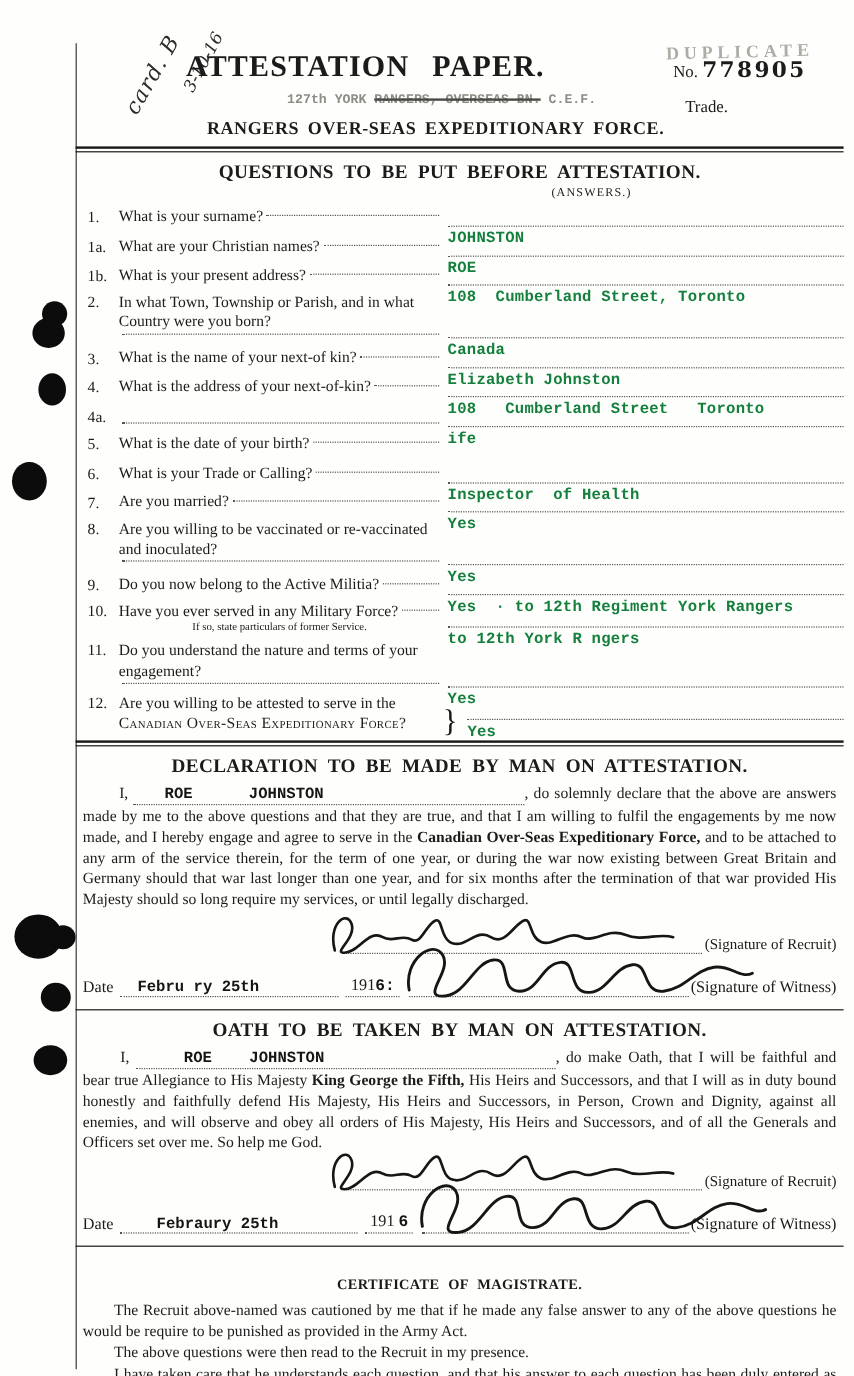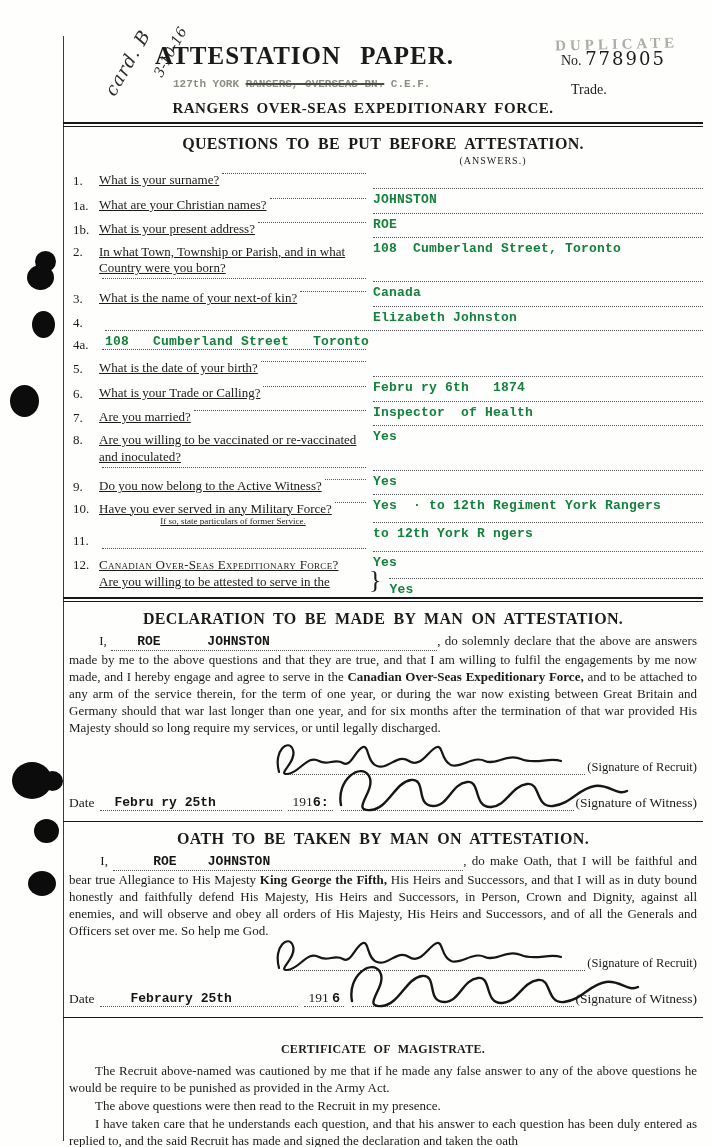--- a/index.html
+++ b/index.html
@@ -12,48 +12,48 @@
   .content{position:absolute;left:63px;top:0;width:640px;}
 
   
   .header{position:relative;height:122px;}
   .hand-note{position:absolute;font-style:italic;font-size:17px;color:#2c2c2c;
     font-family:"DejaVu Serif",serif;}
   .note1{left:28px;top:52px;transform:rotate(-60deg);letter-spacing:1px;font-size:18px;}
   .note2{left:80px;top:44px;transform:rotate(-62deg);font-size:14px;}
   .title{position:absolute;left:92px;top:42px;width:420px;
     font-size:25px;font-weight:700;letter-spacing:1px;word-spacing:12px;}
-  .unit-stamp{position:absolute;left:110px;top:78px;width:390px;text-align:left;
+  .unit-stamp{position:absolute;left:110px;top:78px;width:390px;text-align:center;
     font-family:"Liberation Mono","DejaVu Sans Mono",monospace;font-size:11px;
     color:#8d8d85;font-weight:700;white-space:pre;}
   .unit-stamp .struck{text-decoration:line-through;text-decoration-thickness:2px;text-decoration-color:#4a4a45;}
   .subtitle{position:absolute;left:60px;top:100px;width:480px;text-align:center;
     font-size:15px;font-weight:700;letter-spacing:0.5px;word-spacing:3px;}
   .no-block{position:absolute;left:498px;top:48px;font-size:14px;}
-  .serial{font-size:18px;font-weight:400;letter-spacing:2px;font-family:"DejaVu Serif",serif;text-align:right;}
+  .serial{font-size:18px;font-weight:700;letter-spacing:2px;font-family:"DejaVu Serif",serif;text-align:right;}
   .dup-stamp{position:absolute;left:492px;top:36px;font-size:15px;font-weight:700;
     letter-spacing:4px;color:#92928a;opacity:.75;transform:rotate(-1.5deg);}
   .folio{position:absolute;left:508px;top:82px;font-size:14px;}
 
   
   .rule2{border-top:2.5px solid #181818;border-bottom:1.2px solid #181818;height:2px;}
   .rule1{border-top:1.6px solid #181818;height:0;}
 
   
   .sec-h{text-align:center;font-weight:700;font-size:16px;letter-spacing:0.3px;
     word-spacing:4px;margin-top:8px;}
   .answers-label{margin:2px 0 4px 330px;width:200px;text-align:center;
     font-size:10px;letter-spacing:1px;}
 
   
   .qlist{margin-top:2px;}
   .qrow{display:flex;align-items:flex-end;padding-left:10px;margin-bottom:5.5px;}
   .qnum{flex:0 0 26px;font-size:13px;}
-  .qbody{flex:0 0 268px;display:flex;flex-wrap:wrap;align-items:flex-start;
-    font-size:13px;line-height:1.3;text-decoration:underline;}
+  .qbody{flex:0 0 268px;display:flex;flex-wrap:wrap;align-items:center;
+    font-size:13px;line-height:1.3;}
   .leader{flex:1 1 6px;border-bottom:1px dotted #555;height:1px;margin:0 1px 3px 3px;min-width:4px;}
   .qnote{flex-basis:100%;font-size:9px;line-height:1.1;text-align:center;}
   .answer{flex:1 1 auto;border-bottom:1px dotted #555;margin-left:6px;padding-bottom:0;}
   .ans-text{font-family:"Liberation Mono","DejaVu Sans Mono",monospace;font-size:13px;
     font-weight:700;white-space:pre;letter-spacing:0.2px;position:relative;top:19px;color:#15803d;}
   .smallcaps{font-variant:small-caps;letter-spacing:0.3px;}
   .brace{font-size:26px;font-weight:400;line-height:0.8;margin:0 2px;flex:0 0 auto;}
   .align-top{align-self:flex-start;margin-top:3px;}
 
   
@@ -158,37 +158,41 @@
       <span class="qnum">3.</span>
       <span class="qbody">
           <span class="qtext">What is the name of your next-of kin?</span>
           <span class="leader"></span>
         </span>
       <span class="answer"><span class="ans-text">Elizabeth Johnston</span></span>
     </div>
 
     <div class="qrow">
       <span class="qnum">4.</span>
+      <span class="qbody">
+          <span class="qtext">What is the address of your next-of-kin?</span>
+          <span class="leader"></span>
+        </span>
       <span class="answer"><span class="ans-text">108   Cumberland Street   Toronto</span></span>
     </div>
 
     <div class="qrow">
       <span class="qnum">4a.</span>
       <span class="qbody">
           <span class="leader"></span>
         </span>
+      <span class="answer"><span class="ans-text">ife</span></span>
     </div>
 
     <div class="qrow">
       <span class="qnum">5.</span>
       <span class="qbody">
           <span class="qtext">What is the date of your birth?</span>
           <span class="leader"></span>
         </span>
-      <span class="answer"><span class="ans-text">Febru ry 6th   1874</span></span>
     </div>
 
     <div class="qrow">
       <span class="qnum">6.</span>
       <span class="qbody">
           <span class="qtext">What is your Trade or Calling?</span>
           <span class="leader"></span>
         </span>
       <span class="answer"><span class="ans-text">Inspector  of Health</span></span>
     </div>
@@ -207,49 +211,50 @@
       <span class="qbody">
           <span class="qtext">Are you willing to be vaccinated or re-vaccinated and inoculated?</span>
           <span class="leader"></span>
         </span>
       <span class="answer"><span class="ans-text">Yes</span></span>
     </div>
 
     <div class="qrow">
       <span class="qnum">9.</span>
       <span class="qbody">
-          <span class="qtext">Do you now belong to the Active Witness?</span>
+          <span class="qtext">Do you now belong to the Active Militia?</span>
           <span class="leader"></span>
         </span>
       <span class="answer"><span class="ans-text">Yes  · to 12th Regiment York Rangers</span></span>
     </div>
 
     <div class="qrow">
       <span class="qnum" style="align-self:flex-start;">10.</span>
       <span class="qbody">
         <span class="qtext">Have you ever served in any Military Force?</span>
           <span class="leader"></span>
         <span class="qnote">If so, state particulars of former Service.</span>
       </span>
       <span class="answer align-top"><span class="ans-text">to 12th York R ngers</span></span>
     </div>
 
     <div class="qrow">
       <span class="qnum" style="align-self:flex-start;">11.</span>
       <span class="qbody">
+          <span class="qtext">Do you understand  the nature and terms of your engagement?</span>
           <span class="leader"></span>
         </span>
       <span class="answer"><span class="ans-text">Yes</span></span>
     </div>
 
     <div class="qrow">
       <span class="qnum" style="align-self:flex-start;">12.</span>
       <span class="qbody">
+        <span class="qtext">Are you willing to be attested to serve in the</span>
         <span class="qtext smallcaps">Canadian Over-Seas Expeditionary Force?</span>
-        <span class="qtext">Are you willing to be attested to serve in the</span>
       </span>
       <span class="brace">}</span>
       <span class="answer align-top"><span class="ans-text">Yes</span></span>
     </div>
 
   </div>
 
   <div class="rule2" style="margin-top:4px;"></div>
 
   <div class="sec-h">DECLARATION TO BE MADE BY MAN ON ATTESTATION.</div>

